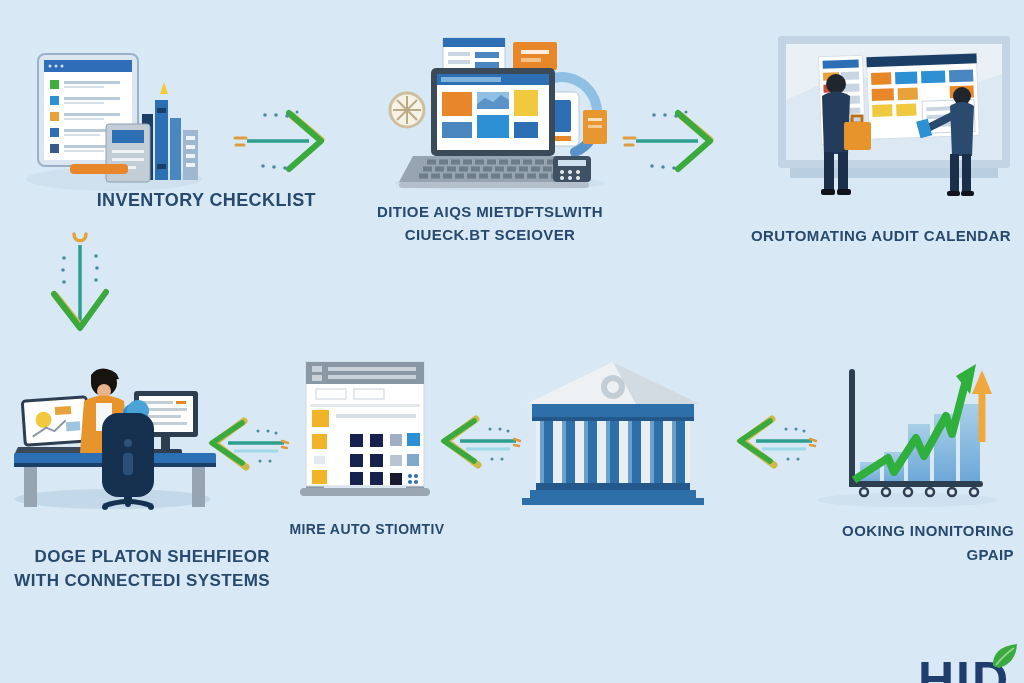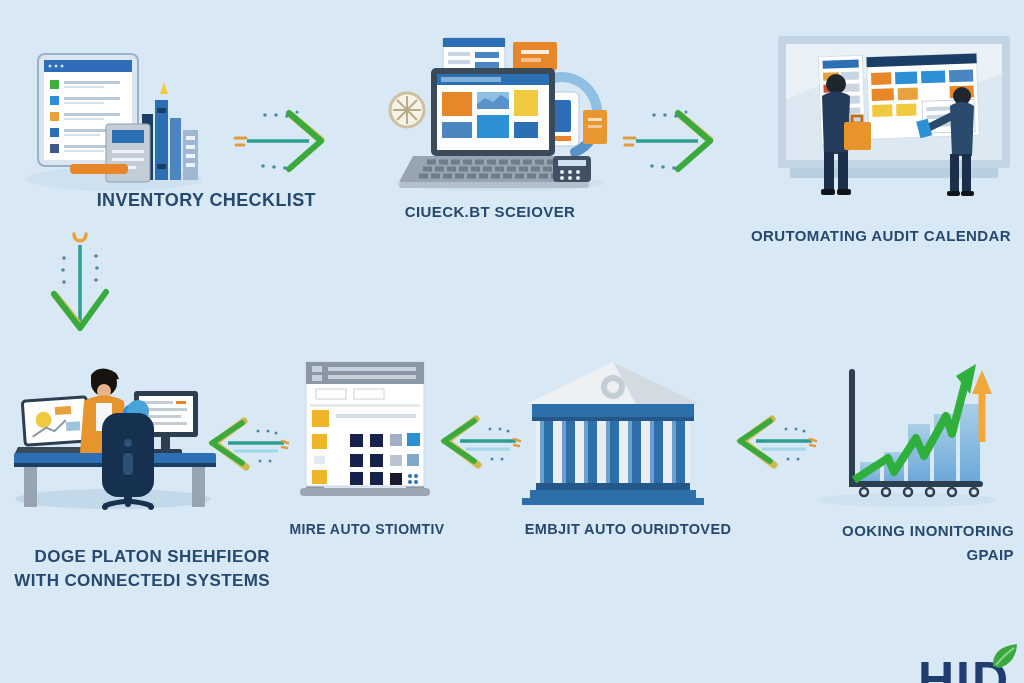--- a/index.html
+++ b/index.html
@@ -432,39 +432,37 @@
         <circle cx="140" cy="150" r="4"></circle>
         <circle cx="162" cy="150" r="4"></circle>
     </g>
   </svg>
 
   <div id="lbl-inventory" class="lbl lbl-left">
     <div>INVENTORY CHECKLIST</div>
   </div>
 
   <div id="lbl-laptop" class="lbl lbl-center">
+    <div>DITIOE AIQS MIETDFTSLWITH</div>
     <div>CIUECK.BT SCEIOVER</div>
   </div>
 
   <div id="lbl-audit" class="lbl lbl-center">
     <div>ORUTOMATING AUDIT CALENDAR</div>
   </div>
 
   <div id="lbl-desk" class="lbl lbl-left">
     <div>DOGE PLATON SHEHFIEOR</div>
     <div>WITH CONNECTEDI SYSTEMS</div>
   </div>
 
   <div id="lbl-sheet" class="lbl lbl-center">
     <div>MIRE AUTO STIOMTIV</div>
   </div>
 
-  <div id="lbl-bank" class="lbl lbl-center">
-    <div>EMBJIT AUTO OURIDTOVED</div>
-  </div>
 
   <div id="lbl-chart" class="lbl lbl-center">
     <div>OOKING INONITORING</div>
     <div>GPAIP</div>
   </div>
 
   <div class="watermark">
     <span class="wm-text">HID</span>
     <svg class="wm-leaf" width="30" height="30" viewBox="0 0 30 30">
       <path d="M3 25 Q2 6 27 3 Q26 22 9 27 Z" fill="#3aa93f"></path>

